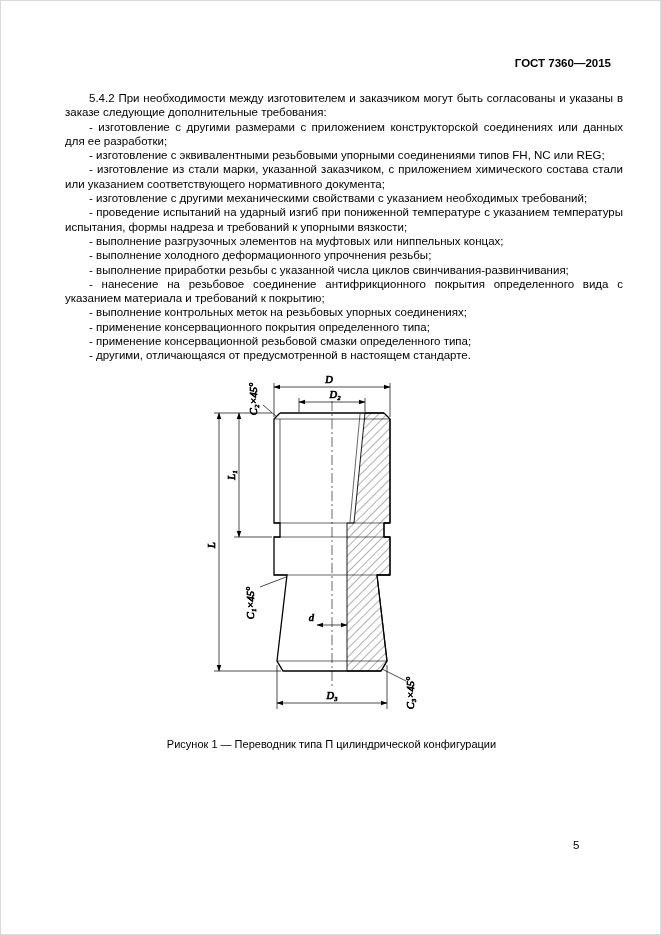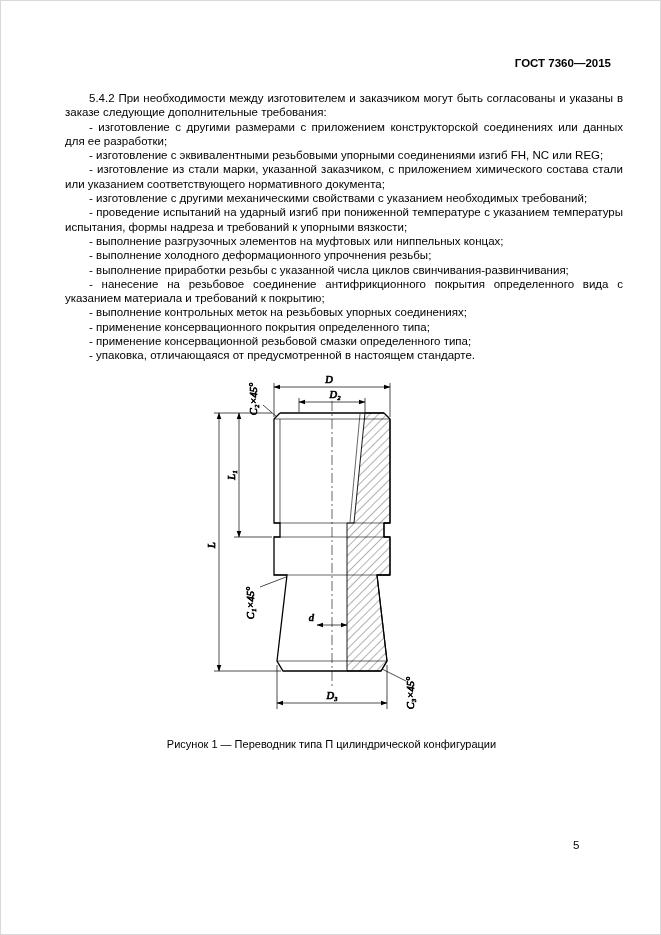--- a/index.html
+++ b/index.html
@@ -46,32 +46,32 @@
 </head>
 <body>
 
 <div class="page">
 
   <div class="header">ГОСТ 7360—2015</div>
 
   <div class="body-text">
     <p class="para">5.4.2 При необходимости между изготовителем и заказчиком могут быть согласованы и указаны в заказе следующие дополнительные требования:</p>
     <p class="para">- изготовление с другими размерами с приложением конструкторской соединениях или данных для ее разработки;</p>
-    <p class="para">- изготовление с эквивалентными резьбовыми упорными соединениями изгиб FH, NC или REG;</p>
+    <p class="para">- изготовление с эквивалентными резьбовыми упорными соединениями типов FH, NC или REG;</p>
     <p class="para">- изготовление из стали марки, указанной заказчиком, с приложением химического состава стали или указанием соответствующего нормативного документа;</p>
     <p class="para">- изготовление с другими механическими свойствами с указанием необходимых требований;</p>
     <p class="para">- проведение испытаний на ударный изгиб при пониженной температуре с указанием температуры испытания, формы надреза и требований к упорными вязкости;</p>
     <p class="para">- выполнение разгрузочных элементов на муфтовых или ниппельных концах;</p>
     <p class="para">- выполнение холодного деформационного упрочнения резьбы;</p>
     <p class="para">- выполнение приработки резьбы с указанной числа циклов свинчивания-развинчивания;</p>
     <p class="para">- нанесение на резьбовое соединение антифрикционного покрытия определенного вида с указанием материала и требований к покрытию;</p>
     <p class="para">- выполнение контрольных меток на резьбовых упорных соединениях;</p>
     <p class="para">- применение консервационного покрытия определенного типа;</p>
     <p class="para">- применение консервационной резьбовой смазки определенного типа;</p>
-    <p class="para">- упаковка, отличающаяся от предусмотренной в настоящем стандарте.</p>
+    <p class="para">- другими, отличающаяся от предусмотренной в настоящем стандарте.</p>
   </div>
 
   <div class="figure-wrap">
     <svg width="420" height="360" viewBox="0 0 420 360">
       <defs>
         <pattern id="hatch" width="6" height="6" patternUnits="userSpaceOnUse" patternTransform="rotate(45)">
           <line x1="0" y1="0" x2="0" y2="6" stroke="#222" stroke-width="0.7"></line>
         </pattern>
         <marker id="arrow" viewBox="0 0 10 10" refX="9" refY="5" markerWidth="10" markerHeight="10" orient="auto-start-reverse">
           <path d="M0,1.6 L9.6,5 L0,8.4 z" fill="#000"></path>

